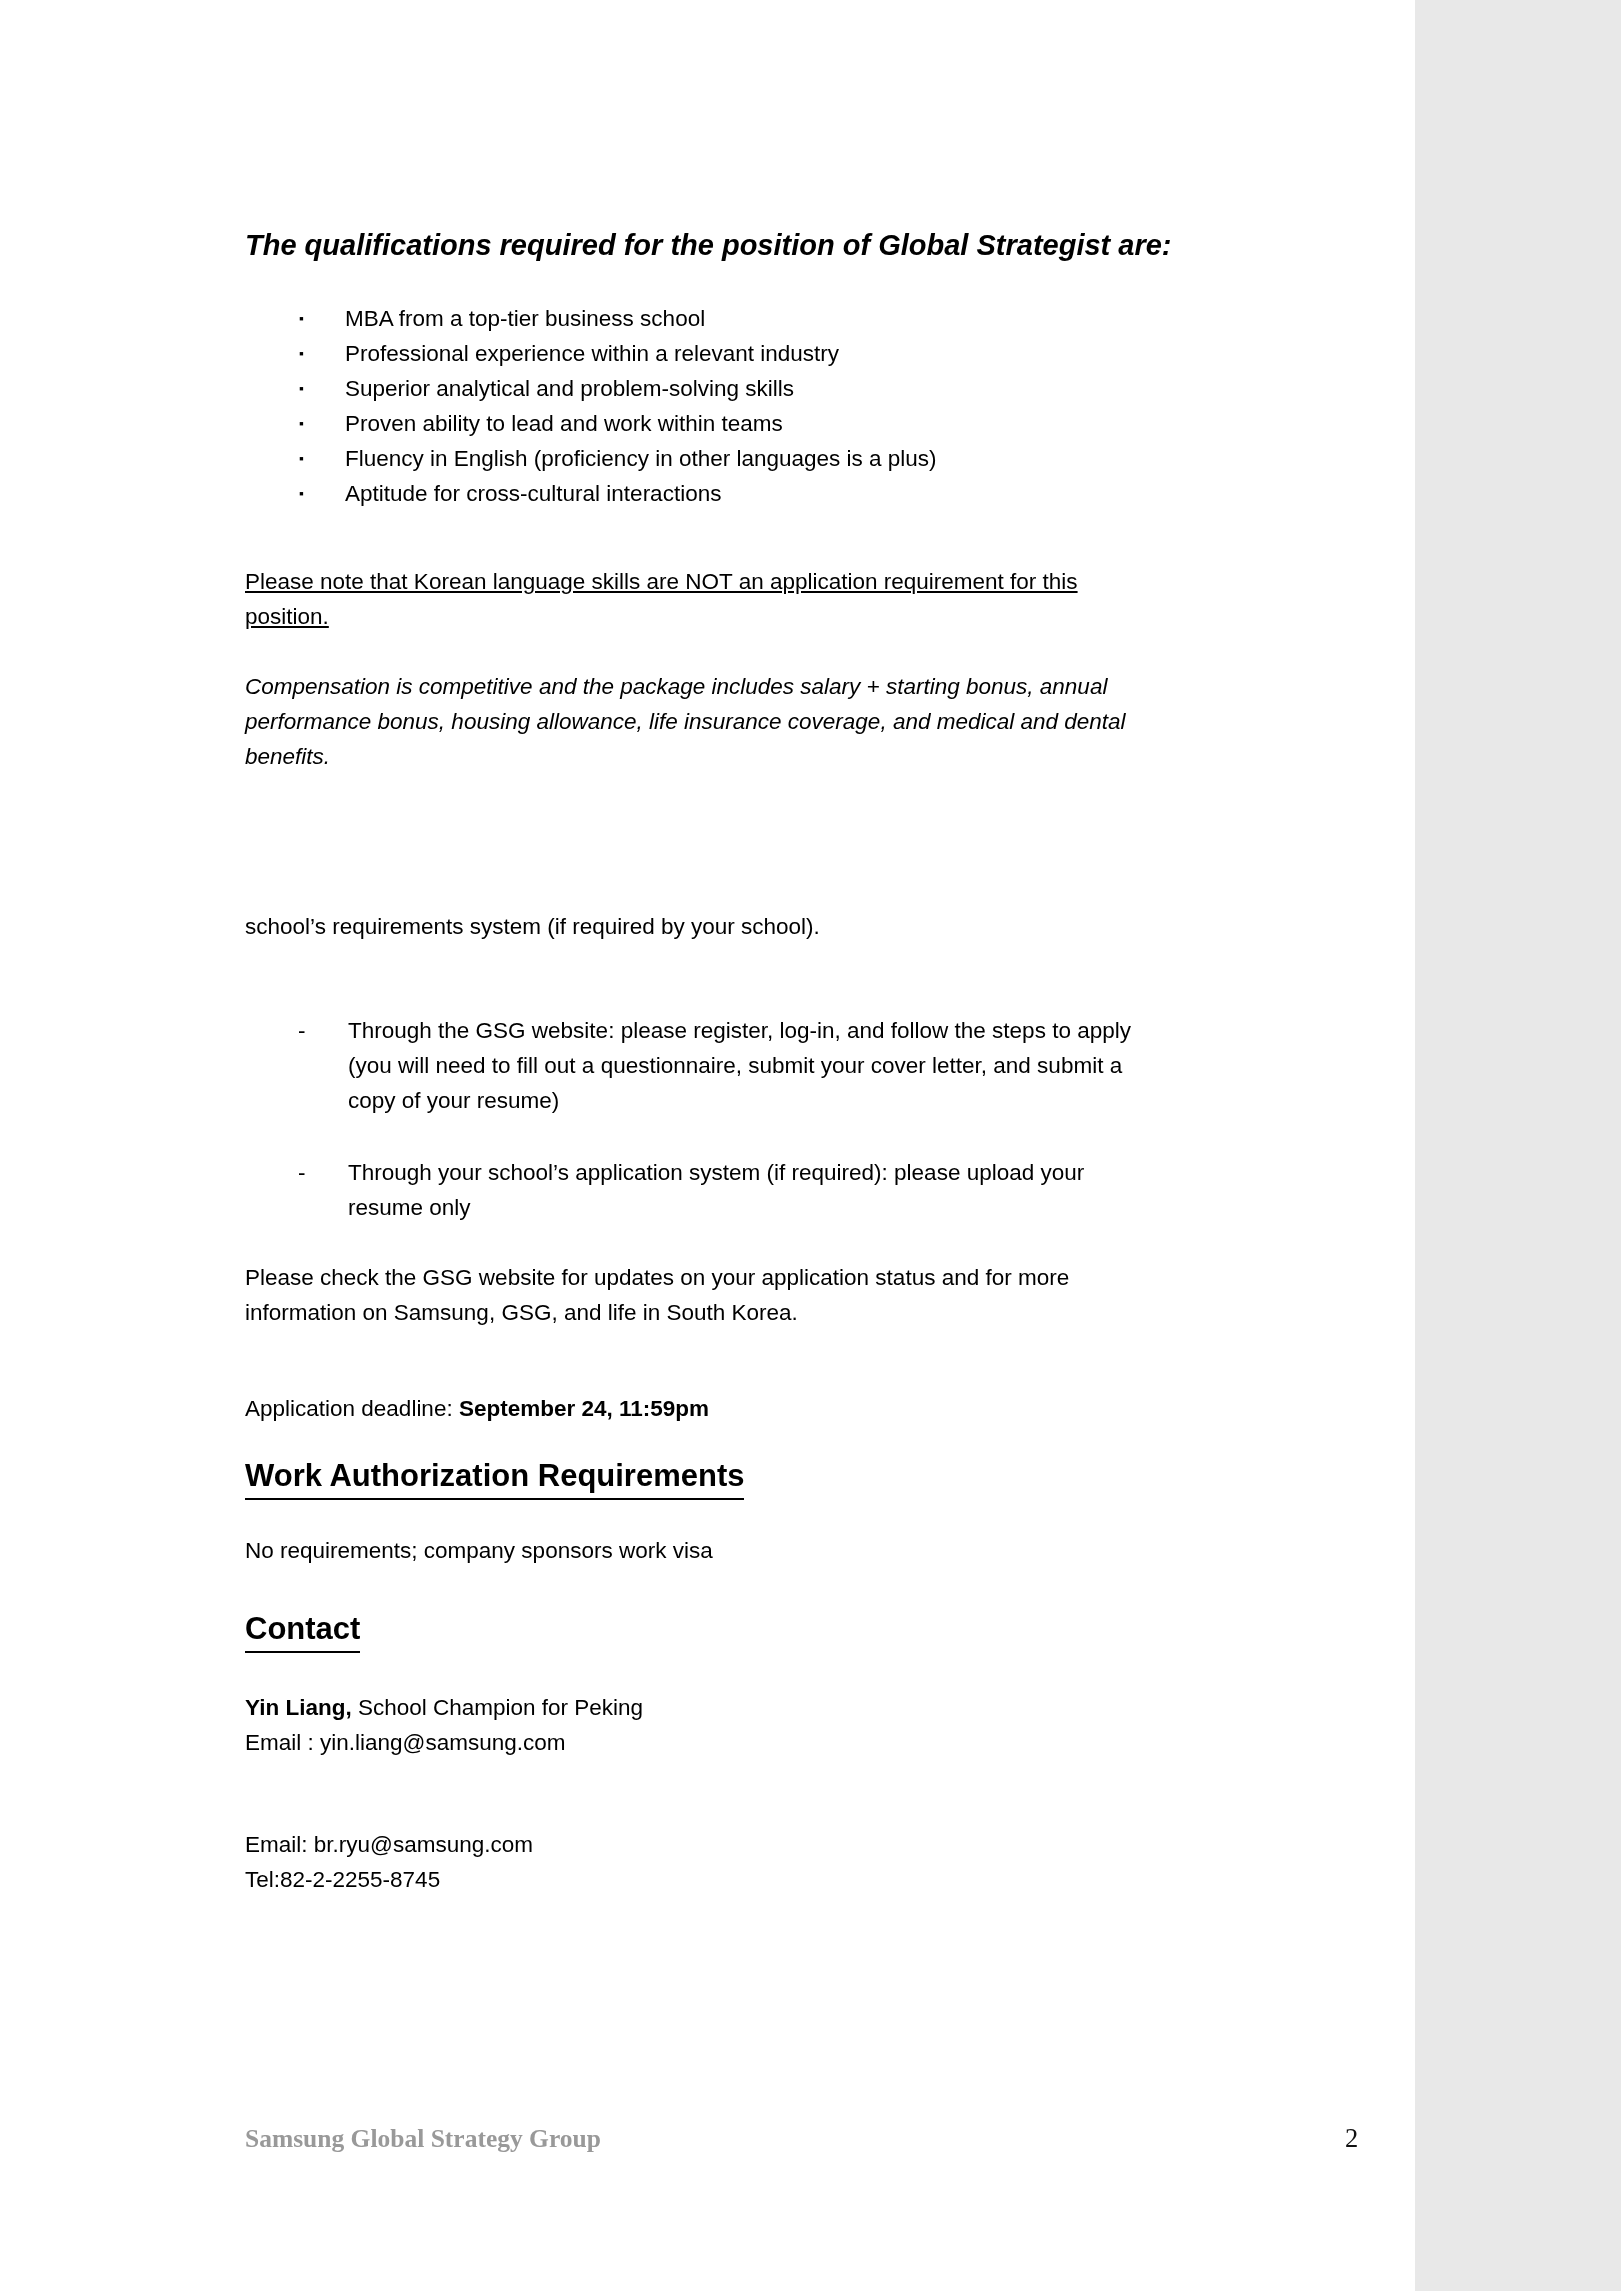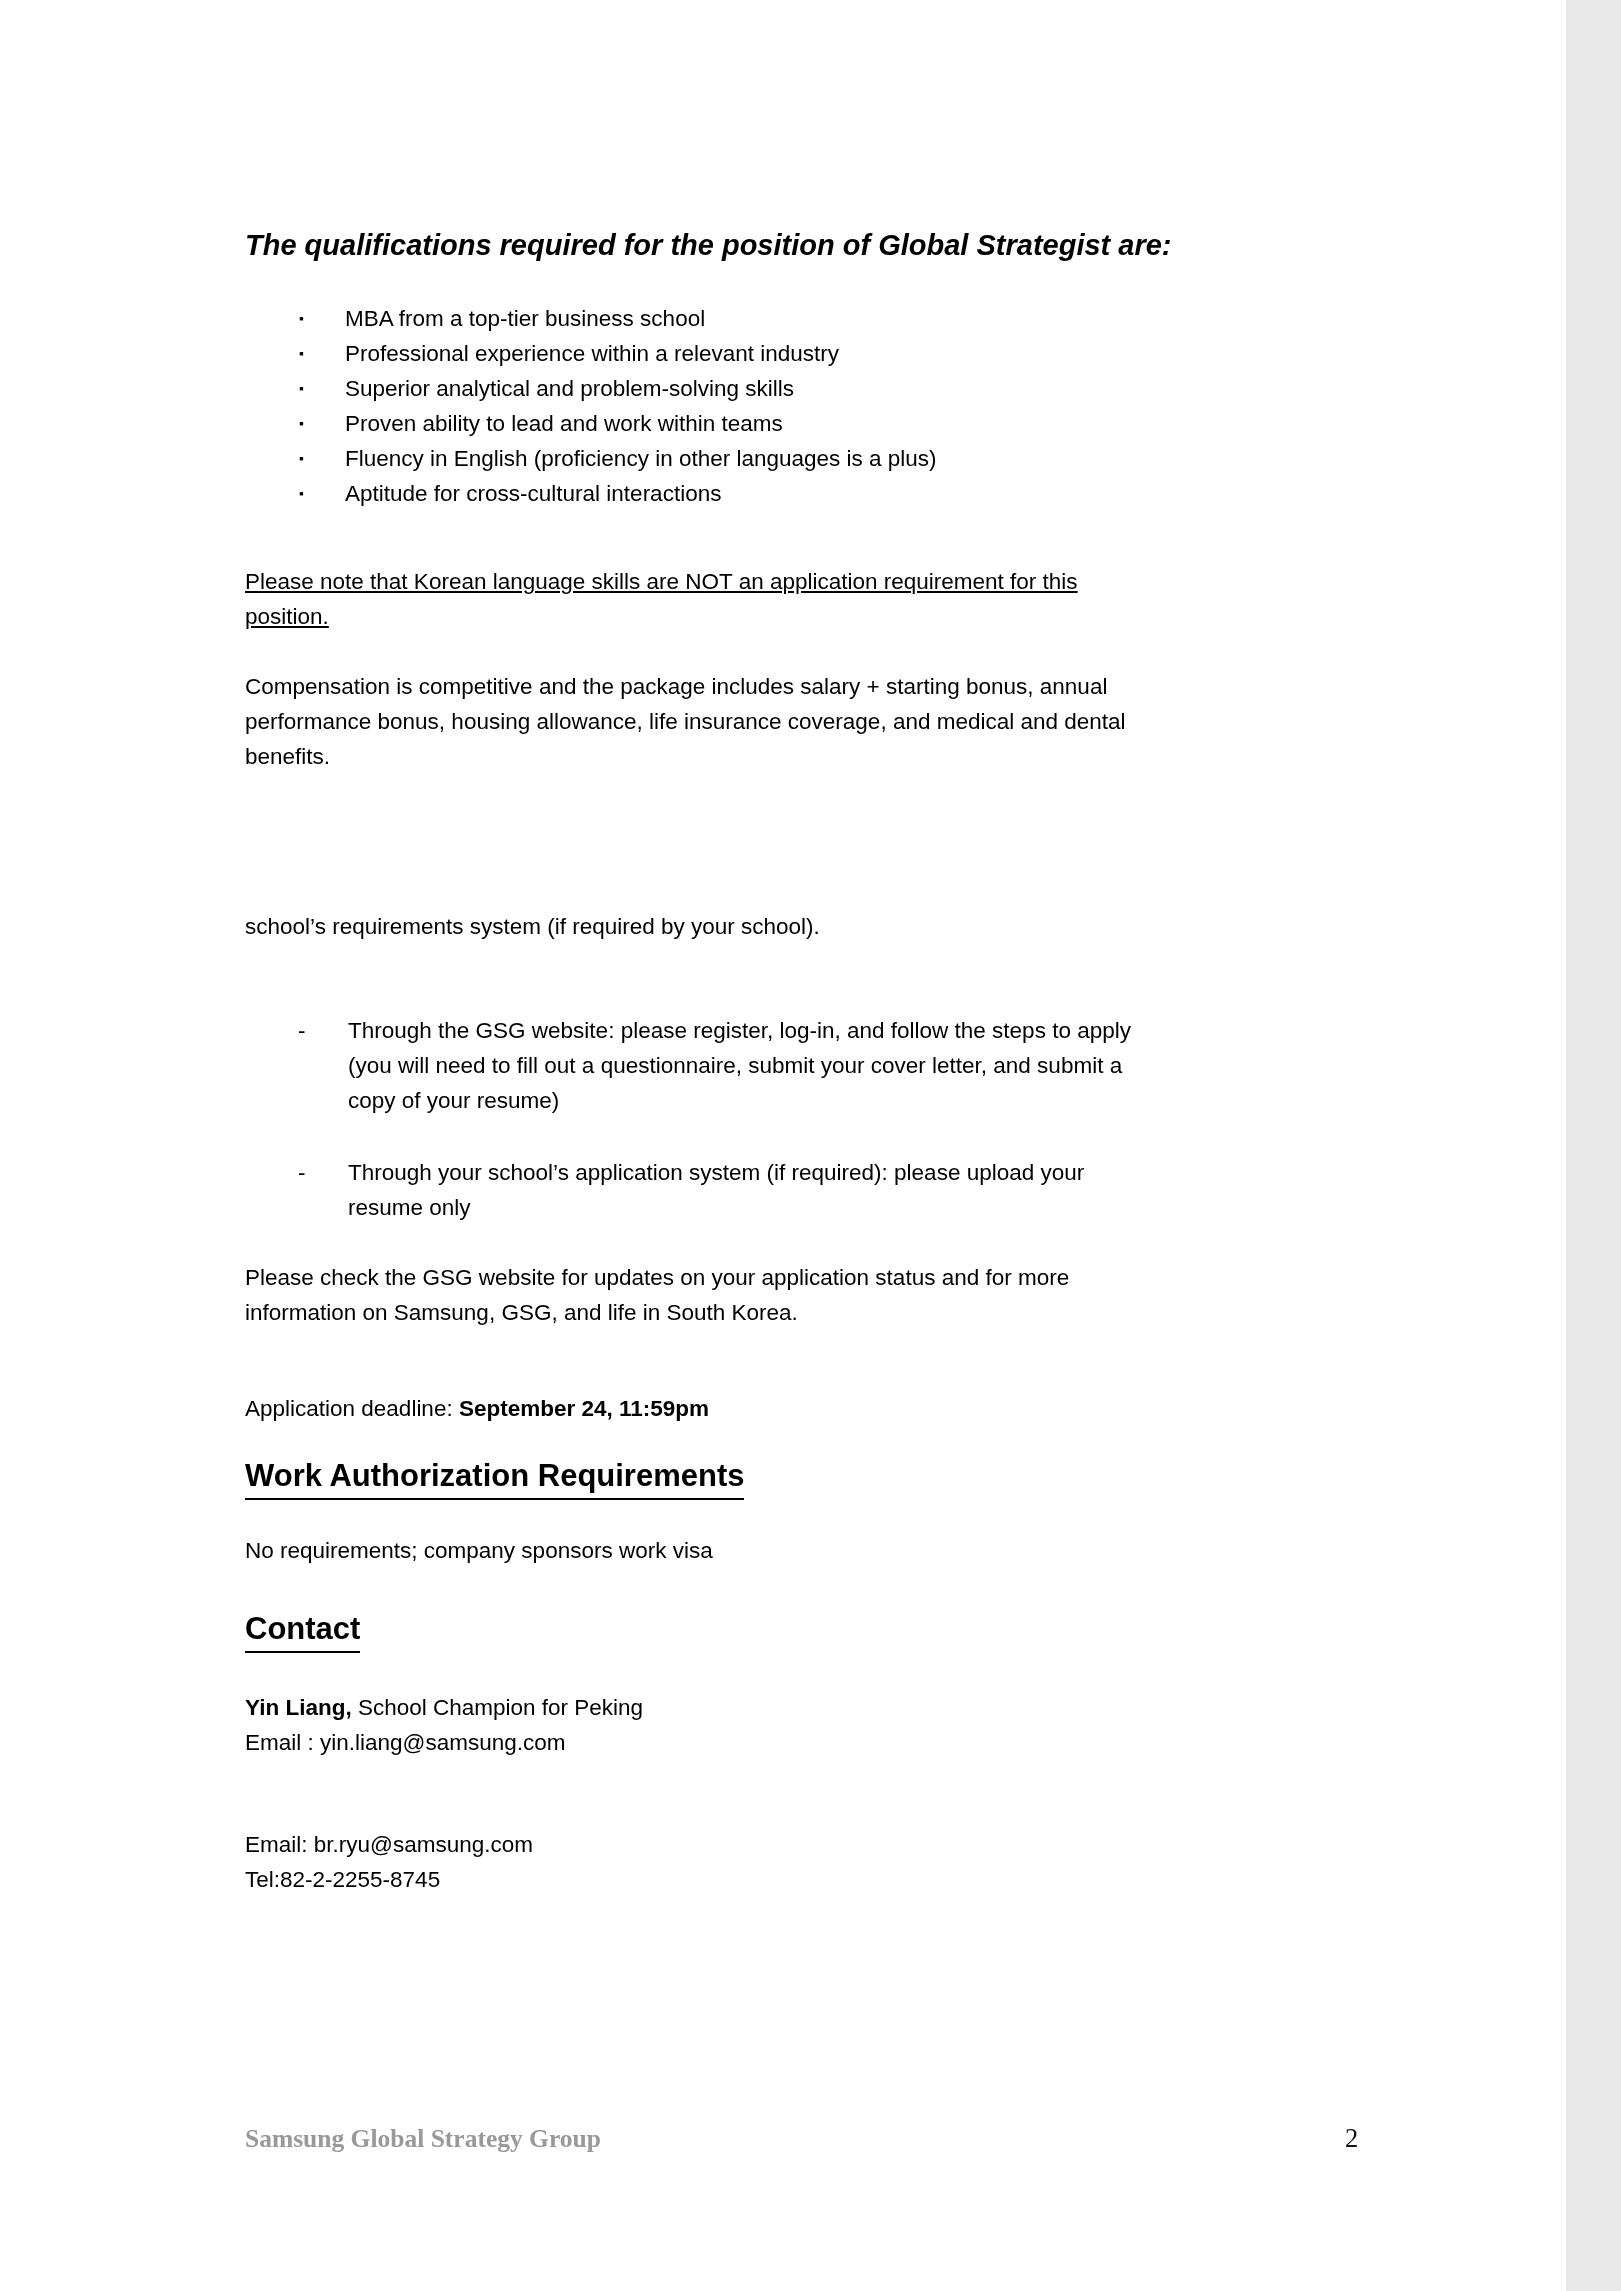--- a/index.html
+++ b/index.html
@@ -1,18 +1,18 @@
 <!DOCTYPE html>
 <html><head>
 <meta charset="utf-8">
 <style>
   html,body{margin:0;padding:0;background:#e8e8e8;}
   .page{
     position:relative;
-    width:1566px;height:2292px;
+    width:1415px;height:2292px;
     background:#ffffff;
     font-family:"Liberation Sans", sans-serif;
     color:#000;
     overflow:hidden;
   }
   .abs{position:absolute;}
   .body-text{
     font-size:22.5px;
     line-height:35px;
     white-space:pre-line;
@@ -88,21 +88,21 @@
     </div>
     <div class="list-row bullet-row">
       <span class="bullet-marker">▪</span>
       <span class="list-text">Aptitude for cross-cultural interactions</span>
     </div>
   </div>
 
   <div class="abs body-text note-underline w1150" style="left:245px;top:564px;">Please note that Korean language skills are NOT an application requirement for this
 position.</div>
 
-  <div class="abs body-text w1150" style="left:245px;top:669px;">Compensation is competitive and the package includes salary + starting bonus, annual
+  <div class="abs body-text w1150" style="left:245px;top:669px;font-style:italic;">Compensation is competitive and the package includes salary + starting bonus, annual
 performance bonus, housing allowance, life insurance coverage, and medical and dental
 benefits.</div>
 
 
   <div class="abs body-text w1150" style="left:245px;top:909px;white-space:normal;">
     <div style="line-height:35px;">school’s requirements system (if required by your school).</div>
   </div>
 
   <div class="abs list" style="left:245px;top:1013px;">
     <div class="list-row dash-row">

